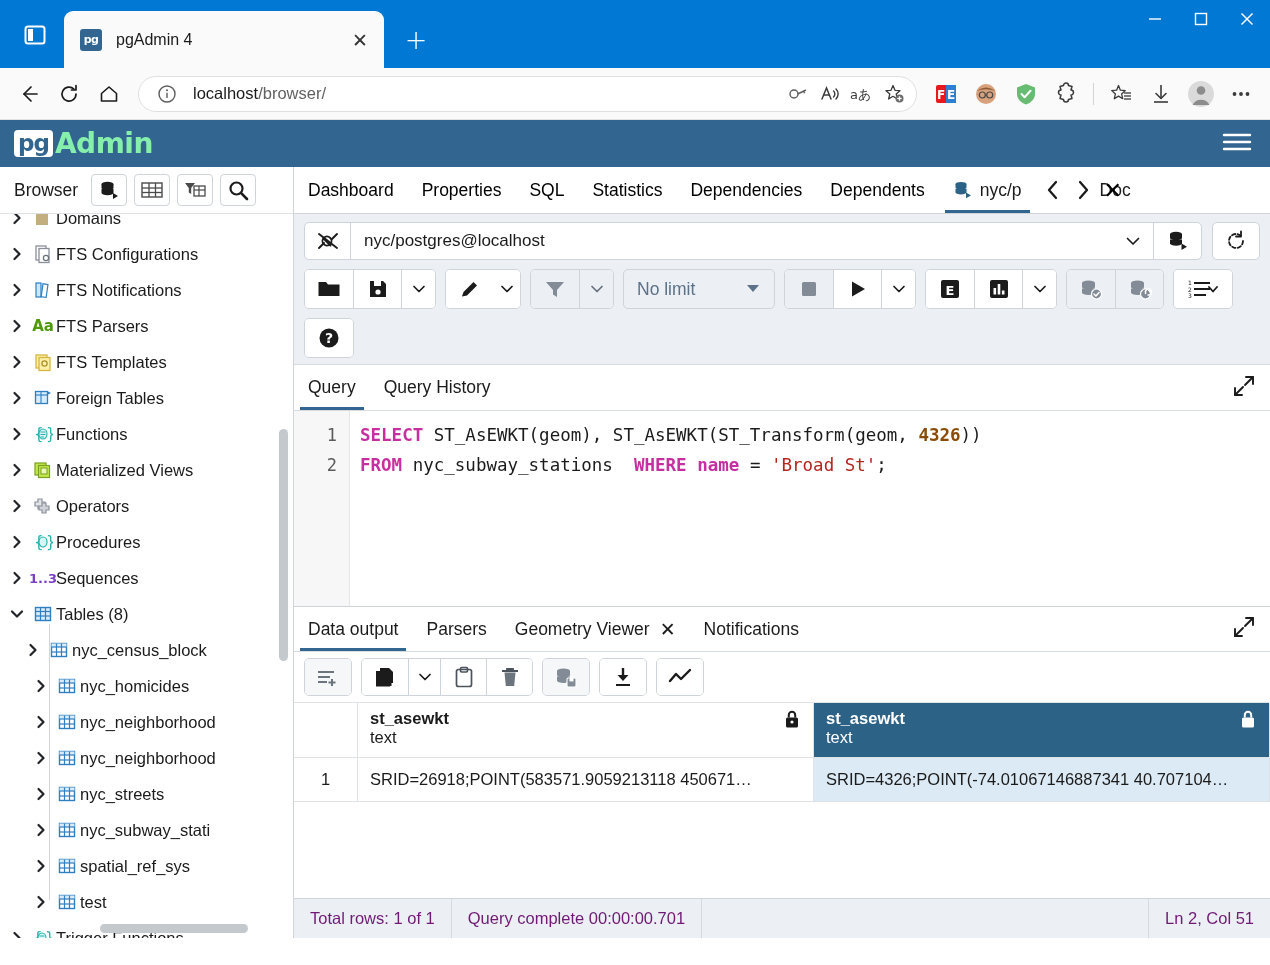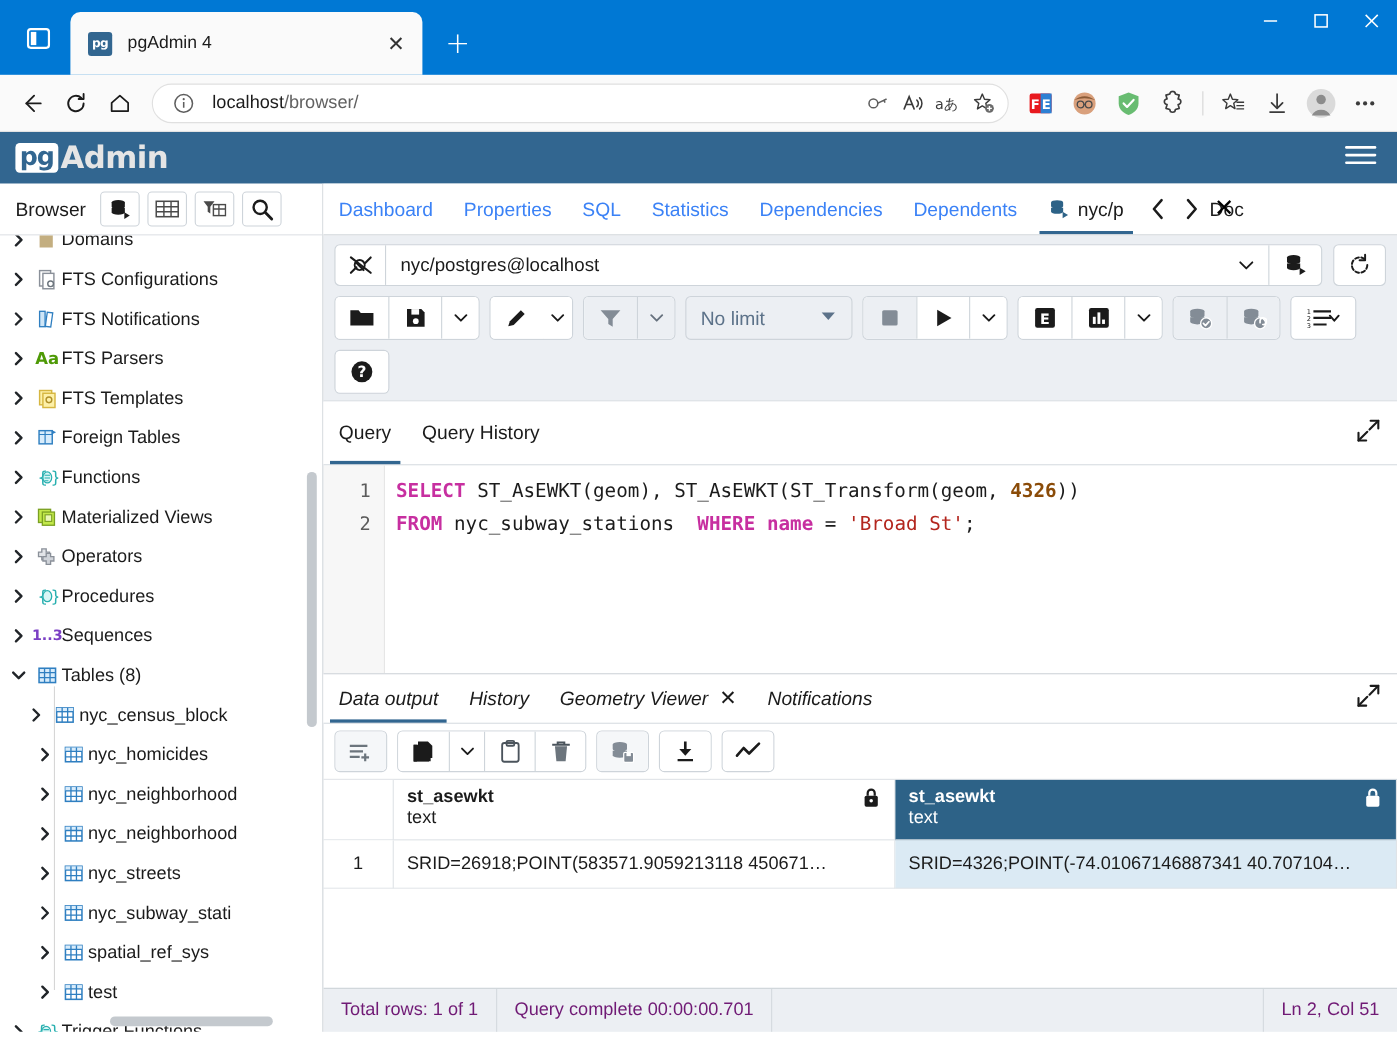--- a/index.html
+++ b/index.html
@@ -89,21 +89,21 @@
     height: 47px; background: #326690; display: flex; align-items: center;
     padding: 0 14px; justify-content: space-between;
   }
   .pg-logo { display: flex; align-items: center; }
   .pg-logo .pgbox {
     background: #fff; color: #326690; font-weight: bold; font-size: 23px;
     padding: 1px 4px 2px 4px; border-radius: 4px; letter-spacing: -1px;
     font-family: "DejaVu Sans", sans-serif; line-height: 1.05;
   }
   .pg-logo .adm {
-    color: #e5e5e5; font-size: 28px; font-weight: bold; letter-spacing: -0.5px;
+    color: #86efac; font-size: 28px; font-weight: bold; letter-spacing: -0.5px;
     margin-left: 2px; font-family: "DejaVu Sans", sans-serif;
   }
   .hamburger { cursor: pointer; padding: 4px; }
 
   
   .body-split { display: flex; height: 771px; }
 
   
   .sidebar {
     width: 294px; flex: none; border-right: 1px solid #cfd4d9;
@@ -148,21 +148,21 @@
 
   
   .main { flex: 1; display: flex; flex-direction: column; min-width: 0; background:#fff; }
 
   .obj-tabs {
     height: 47px; display: flex; align-items: stretch; background: #fff;
     border-bottom: 1px solid #cfd4d9; position: relative; overflow: hidden;
   }
   .otab {
     display: flex; align-items: center; padding: 0 14px; font-size: 17.5px;
-    color: #3b82f6; cursor: pointer; white-space: nowrap; position: relative;
+    color: #000000; cursor: pointer; white-space: nowrap; position: relative;
   }
   .otab.active { color: #1b1b1b; }
   .otab.active::after {
     content: ""; position: absolute; left: 6px; right: 6px; bottom: 0;
     height: 3px; background: #326690;
   }
   .otab .tabico { margin-right: 7px; display: flex; }
   .tab-nav {
     display: flex; align-items: center; margin-left: 2px;
   }
@@ -224,21 +224,21 @@
   .limit-box {
     height: 40px; min-width: 152px; border: 1px solid #ced4da;
     border-radius: 5px; background: #eceff3; display: flex; align-items: center;
     justify-content: space-between; padding: 0 13px; cursor: pointer;
   }
   .limit-box .ltxt { font-size: 17.5px; color: #5c7289; }
   .help-row { margin-top: 9px; }
 
   
   .q-tabs {
-    height: 58px; display: flex; align-items: center; border-bottom: 1px solid #d7dce1;
+    height: 46px; display: flex; align-items: center; border-bottom: 1px solid #d7dce1;
     background: #fff; position: relative; flex: none;
   }
   .qtab {
     height: 100%; display: flex; align-items: center; padding: 0 14px;
     font-size: 17.5px; color: #1b1b1b; cursor: pointer; position: relative;
   }
   .qtab.active::after {
     content: ""; position: absolute; left: 6px; right: 6px; bottom: 0;
     height: 3px; background: #326690;
   }
@@ -263,21 +263,21 @@
   .num { color: #8a4b08; font-weight: bold; }
   .str { color: #b3261e; }
 
   
   .out-tabs {
     height: 46px; display: flex; align-items: center; border-top: 1px solid #cfd4d9;
     border-bottom: 1px solid #d7dce1; background: #fff; position: relative; flex: none;
   }
   .otab2 {
     height: 100%; display: flex; align-items: center; padding: 0 14px;
-    font-size: 17.5px; color: #1b1b1b; cursor: pointer; position: relative; gap: 10px; font-style: italic;
+    font-size: 17.5px; color: #1b1b1b; cursor: pointer; position: relative; gap: 10px;
   }
   .otab2.active::after {
     content: ""; position: absolute; left: 6px; right: 6px; bottom: 0;
     height: 3px; background: #326690;
   }
   .otab2 .xclose { font-size: 19px; color: #1b1b1b; font-family:"DejaVu Sans",sans-serif; }
   .grid-toolbar {
     height: 50px; display: flex; align-items: center; gap: 9px;
     padding: 0 10px; background: #fff; flex: none;
   }
@@ -1140,21 +1140,21 @@
             <div class="ln"><span class="kw">SELECT</span><span> ST_AsEWKT(geom), ST_AsEWKT(ST_Transform(geom, </span><span class="num">4326</span><span>))</span></div>
             <div class="ln"><span class="kw">FROM</span><span> nyc_subway_stations  </span><span class="kw">WHERE</span><span> </span><span class="kw">name</span><span> = </span><span class="str">'Broad St'</span><span>;</span></div>
           </div>
       </div>
 
       <div class="out-tabs" id="outtabs-host">
           <div class="otab2 active">
             <span>Data output</span>
           </div>
           <div class="otab2">
-            <span>History</span>
+            <span>Parsers</span>
           </div>
           <div class="otab2">
             <span>Geometry Viewer</span>
             <span class="xclose">✕</span>
           </div>
           <div class="otab2">
             <span>Notifications</span>
           </div>
         <div class="expand-ico">
           <svg width="24" height="24" viewBox="0 0 24 24">

